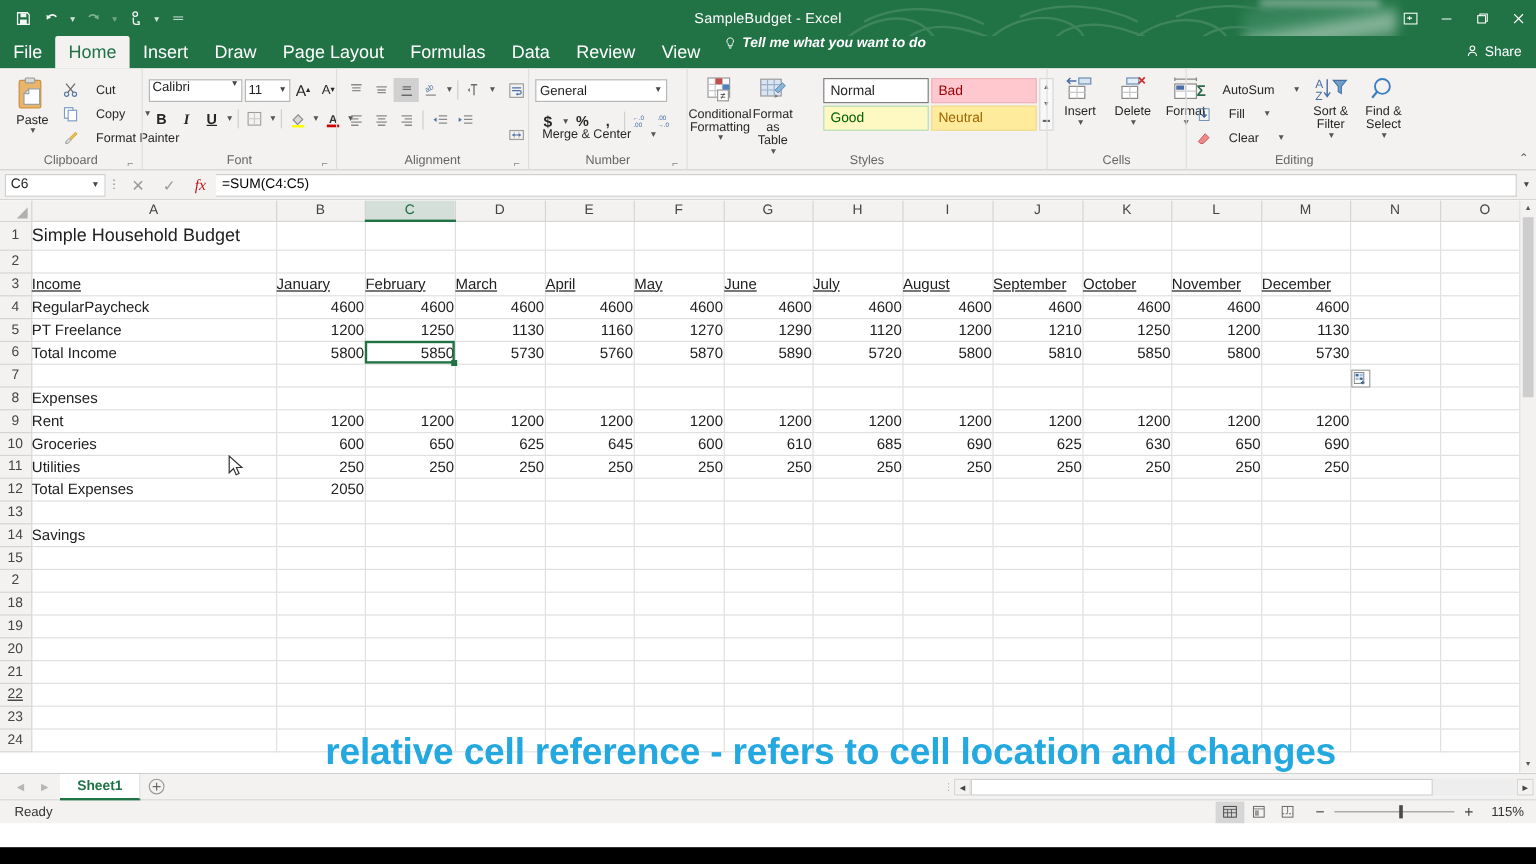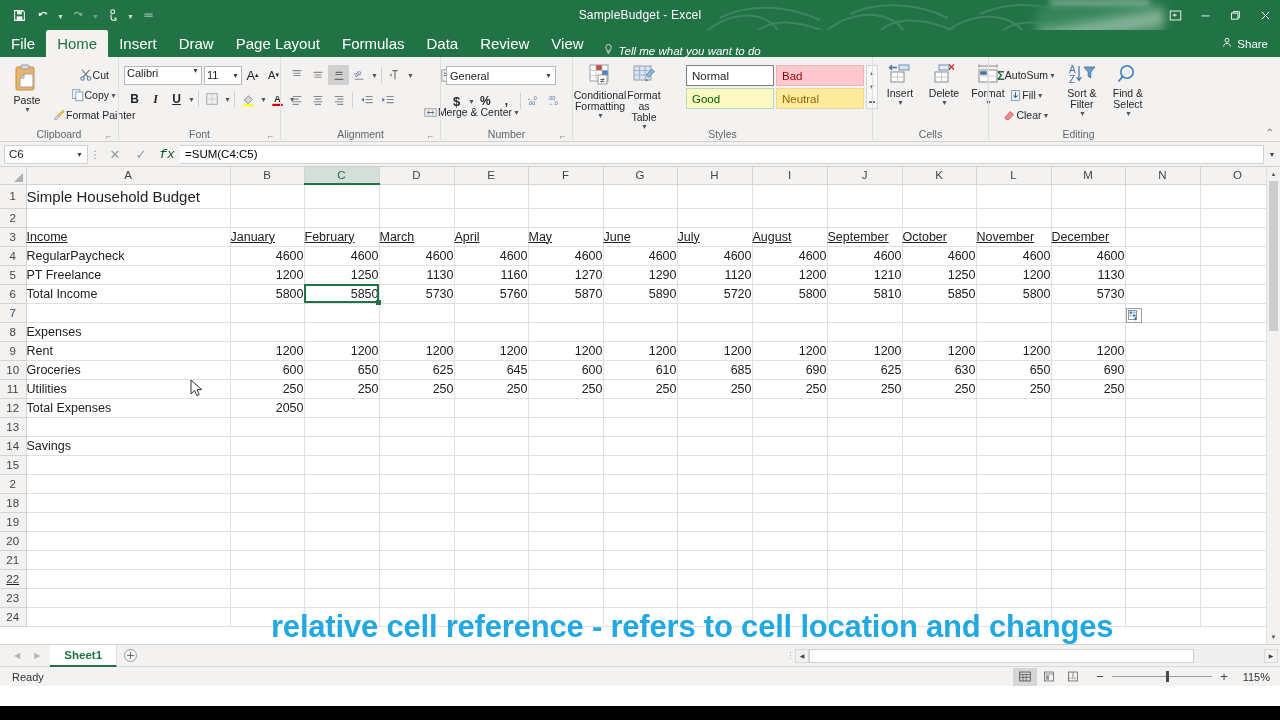--- a/index.html
+++ b/index.html
@@ -28,40 +28,40 @@
   .acct-blur { position:absolute; right:116px; top:4px; width:128px; height:42px;
      background:linear-gradient(170deg,#2e7b52 0%,#3b8a60 35%,#9fc3ae 55%,#448a63 75%,#2c7a51 100%);
      filter:blur(5px); opacity:.95; border-radius:2px; }
   .acct-blur2 { position:absolute; right:130px; top:0; width:100px; height:9px;
      background:#b9cfc3; filter:blur(3px); opacity:.8; }
 
   
   .tabbar { height:27px; background:#217346; display:flex; align-items:flex-end; position:relative; }
   .rtab { height:27px; padding:0 11px; display:flex; align-items:center; color:#fff; font-size:15px; }
   .rtab.active { background:#f3f2f1; color:#217346; font-weight:normal; border-radius:2px 2px 0 0; }
-  .tellme { display:flex; align-items:flex-end; gap:5px; color:#fff; font-size:11.5px;
-            margin-left:8px; height:27px; font-style:italic; }
+  .tellme { display:flex; align-items:flex-start; gap:5px; color:#fff; font-size:11.5px;
+            margin-left:8px; height:27px; font-style:italic;font-weight:bold; }
   .tellme .bulb { font-style:normal; }
   .share { margin-left:auto; display:flex; align-items:center; gap:4px; color:#fff;
            font-size:11.5px; padding-right:12px; height:27px; }
 
   
   .ribbon { height:85px; background:#f3f2f1; border-bottom:1px solid #d2d0ce;
             display:flex; position:relative; }
   .grp { height:85px; position:relative; padding:3px 5px 0 5px; display:flex; }
   .grp + .grp { border-left:1px solid #dededd; }
   .grp-label { position:absolute; bottom:2px; left:0; right:0; text-align:center;
                font-size:10.5px; color:#666; }
   .grp-launch { position:absolute; bottom:2px; right:3px; width:9px; height:9px; color:#888; font-size:9px; }
 
   .btn-big { width:auto; min-width:44px; display:flex; flex-direction:column; align-items:center;
              justify-content:flex-start; padding:2px 4px 0; font-size:10.5px; color:#262626; }
   .btn-big .lbl { margin-top:1px; text-align:center; line-height:11px; }
-  .btn-sm { display:flex; align-items:center; gap:0; font-size:10.5px; color:#262626;
-            height:20px; padding:0 3px; white-space:nowrap;justify-content:center; }
+  .btn-sm { display:flex; align-items:center; gap:14px; font-size:10.5px; color:#262626;
+            height:20px; padding:0 3px; white-space:nowrap; }
   .col { display:flex; flex-direction:column; justify-content:flex-start; }
   .row { display:flex; align-items:center; }
   .ico { display:inline-flex; align-items:center; justify-content:center; }
   .caret { font-size:7px; color:#555; margin-left:1px; }
 
   
   .fontname { width:78px; height:19px; background:#fff; border:1px solid #b7b7b7;
               font-size:11px; padding:0 2px; display:flex; align-items:flex-start; }
   .fontsize { width:38px; height:19px; background:#fff; border:1px solid #b7b7b7;
               font-size:11px; padding:0 2px; display:flex; align-items:center; margin-left:2px; }
@@ -647,21 +647,21 @@
   </div>
 
   <div class="fbar">
     <div class="namebox">
       <span>C6</span>
       <span class="nb-caret">▼</span>
     </div>
     <div class="fb-dots">⋮</div>
     <div class="fb-ico">✕</div>
     <div class="fb-ico">✓</div>
-    <div class="fb-ico" style="font-style:italic;font-family:Liberation Mono, monospace;color:#14532d">
+    <div class="fb-ico" style="font-style:italic;font-family:Liberation Serif, serif;color:#b91c1c">
       <span>fx</span>
     </div>
     <div class="fb-input">
       <span>=SUM(C4:C5)</span>
     </div>
     <div class="fb-expand">▼</div>
   </div>
 
   <div class="gridwrap">
     <table class="sheet">

